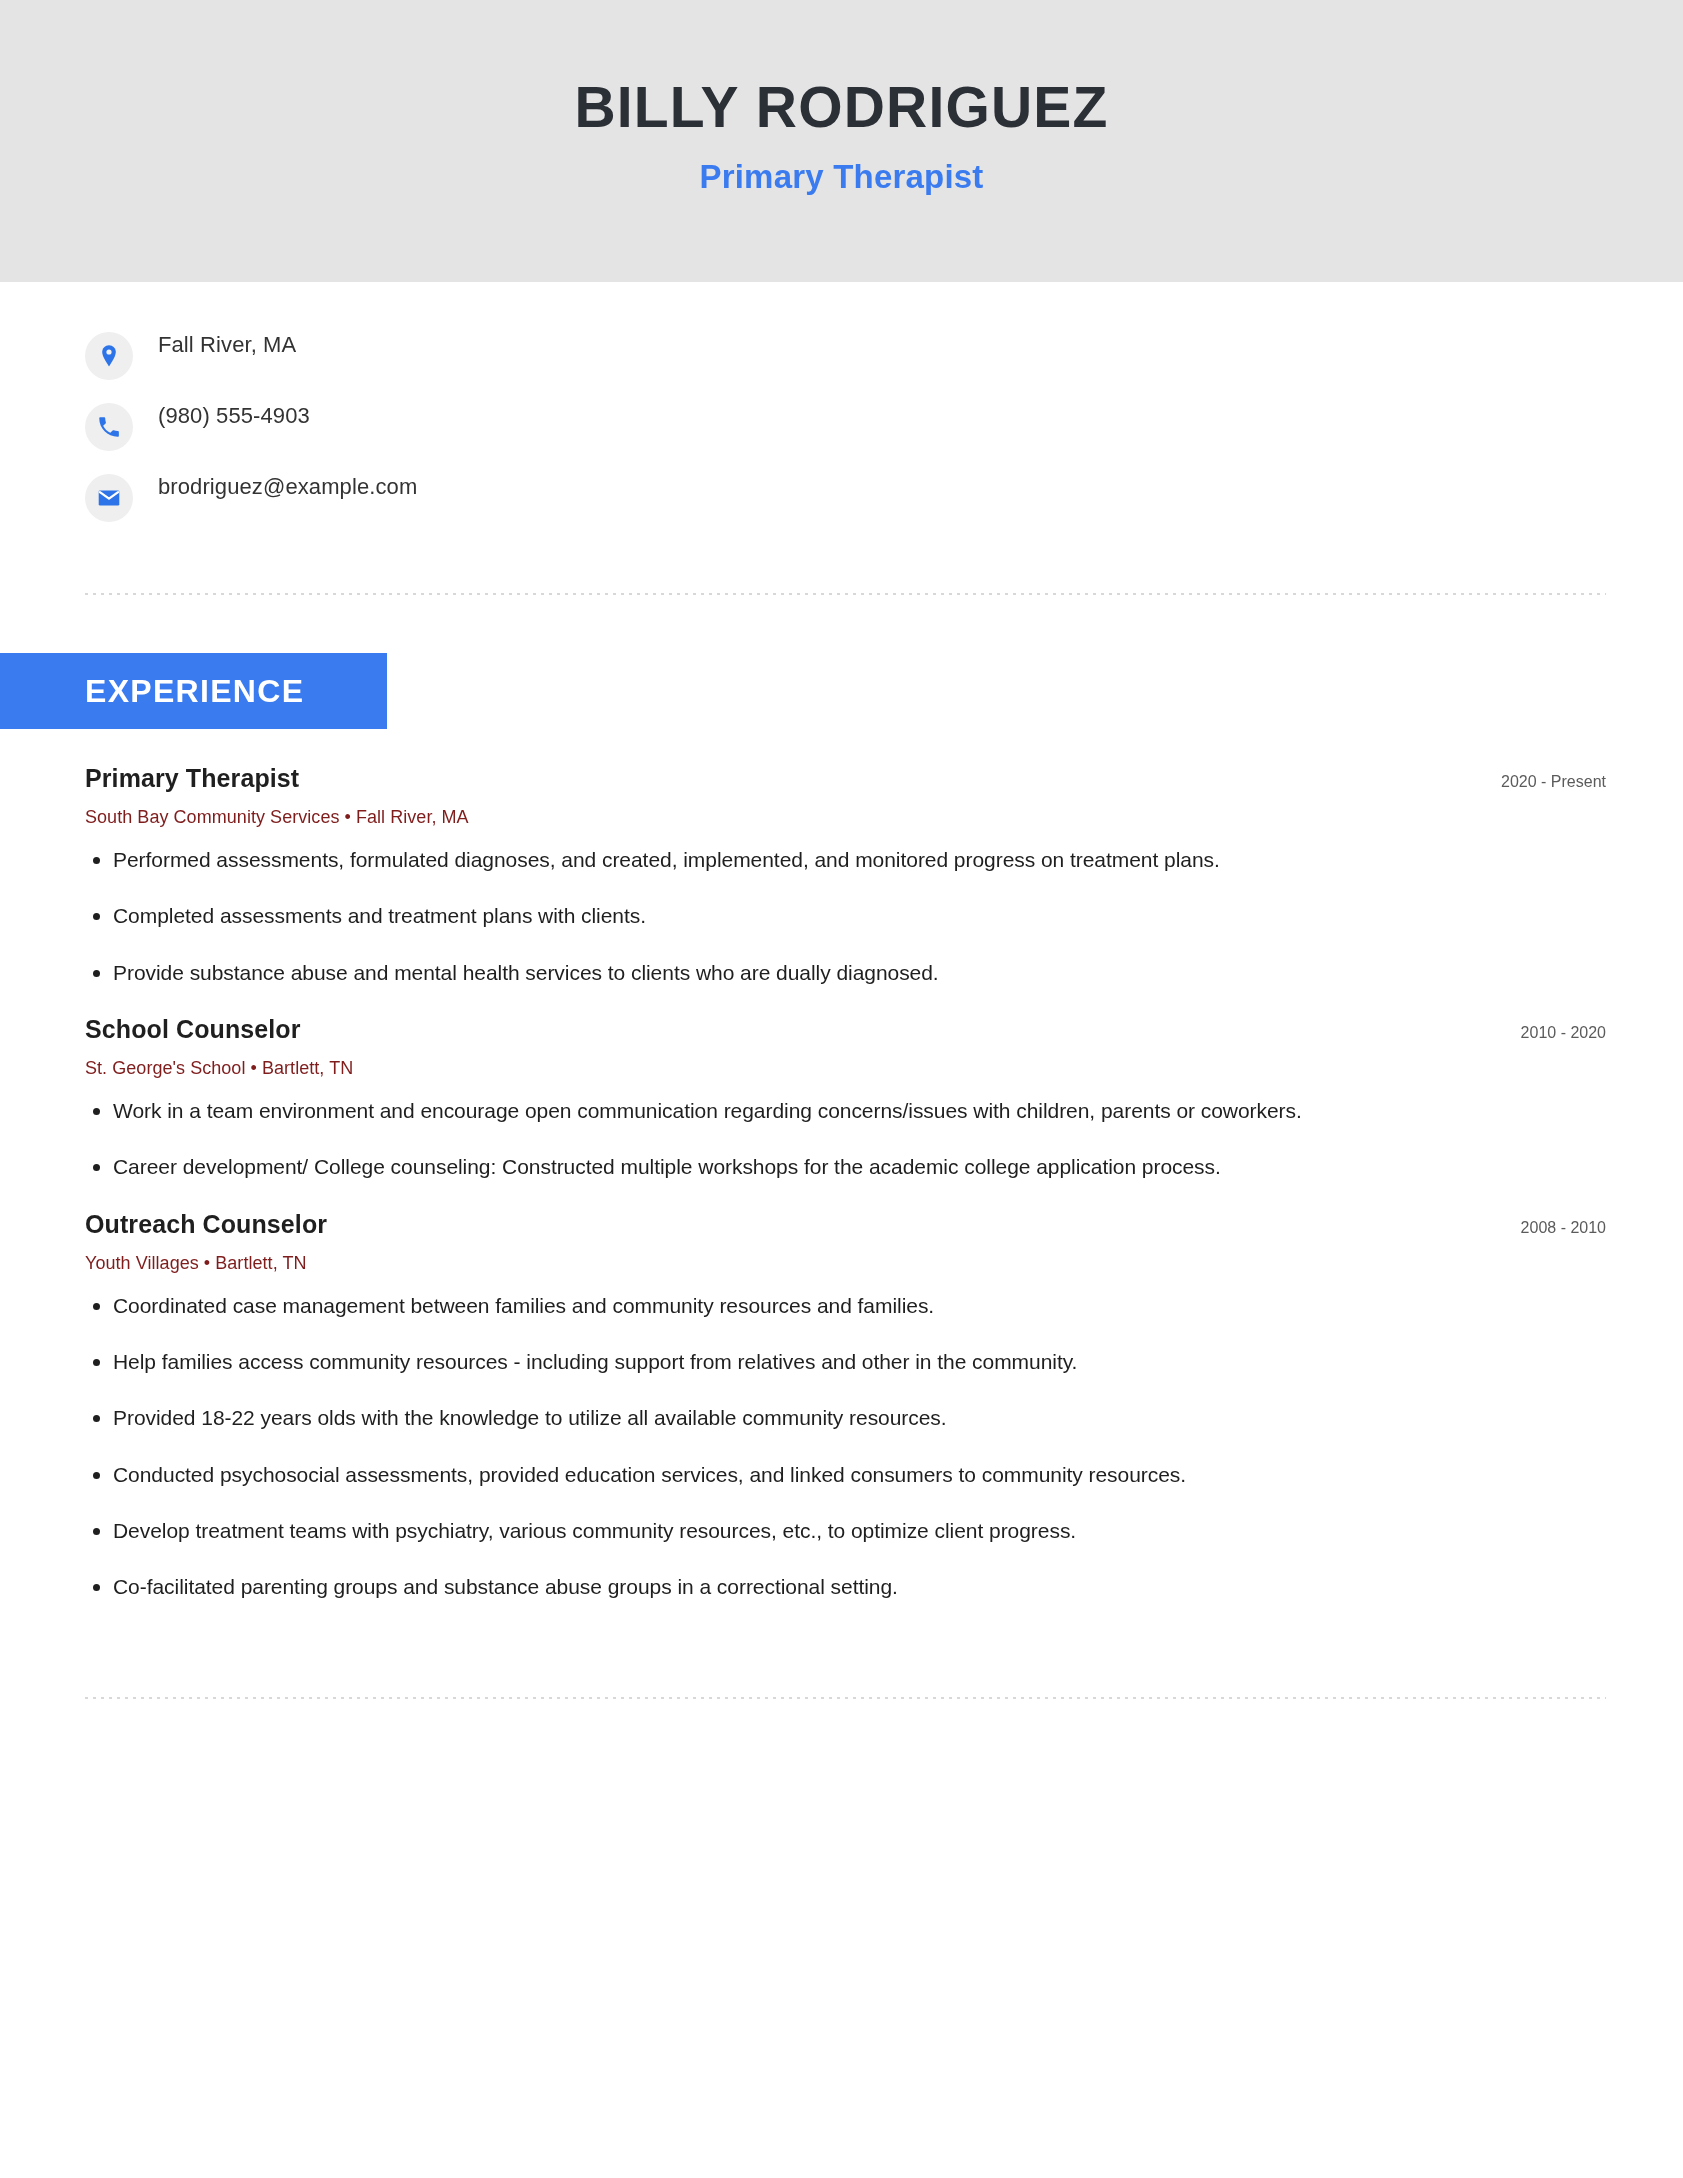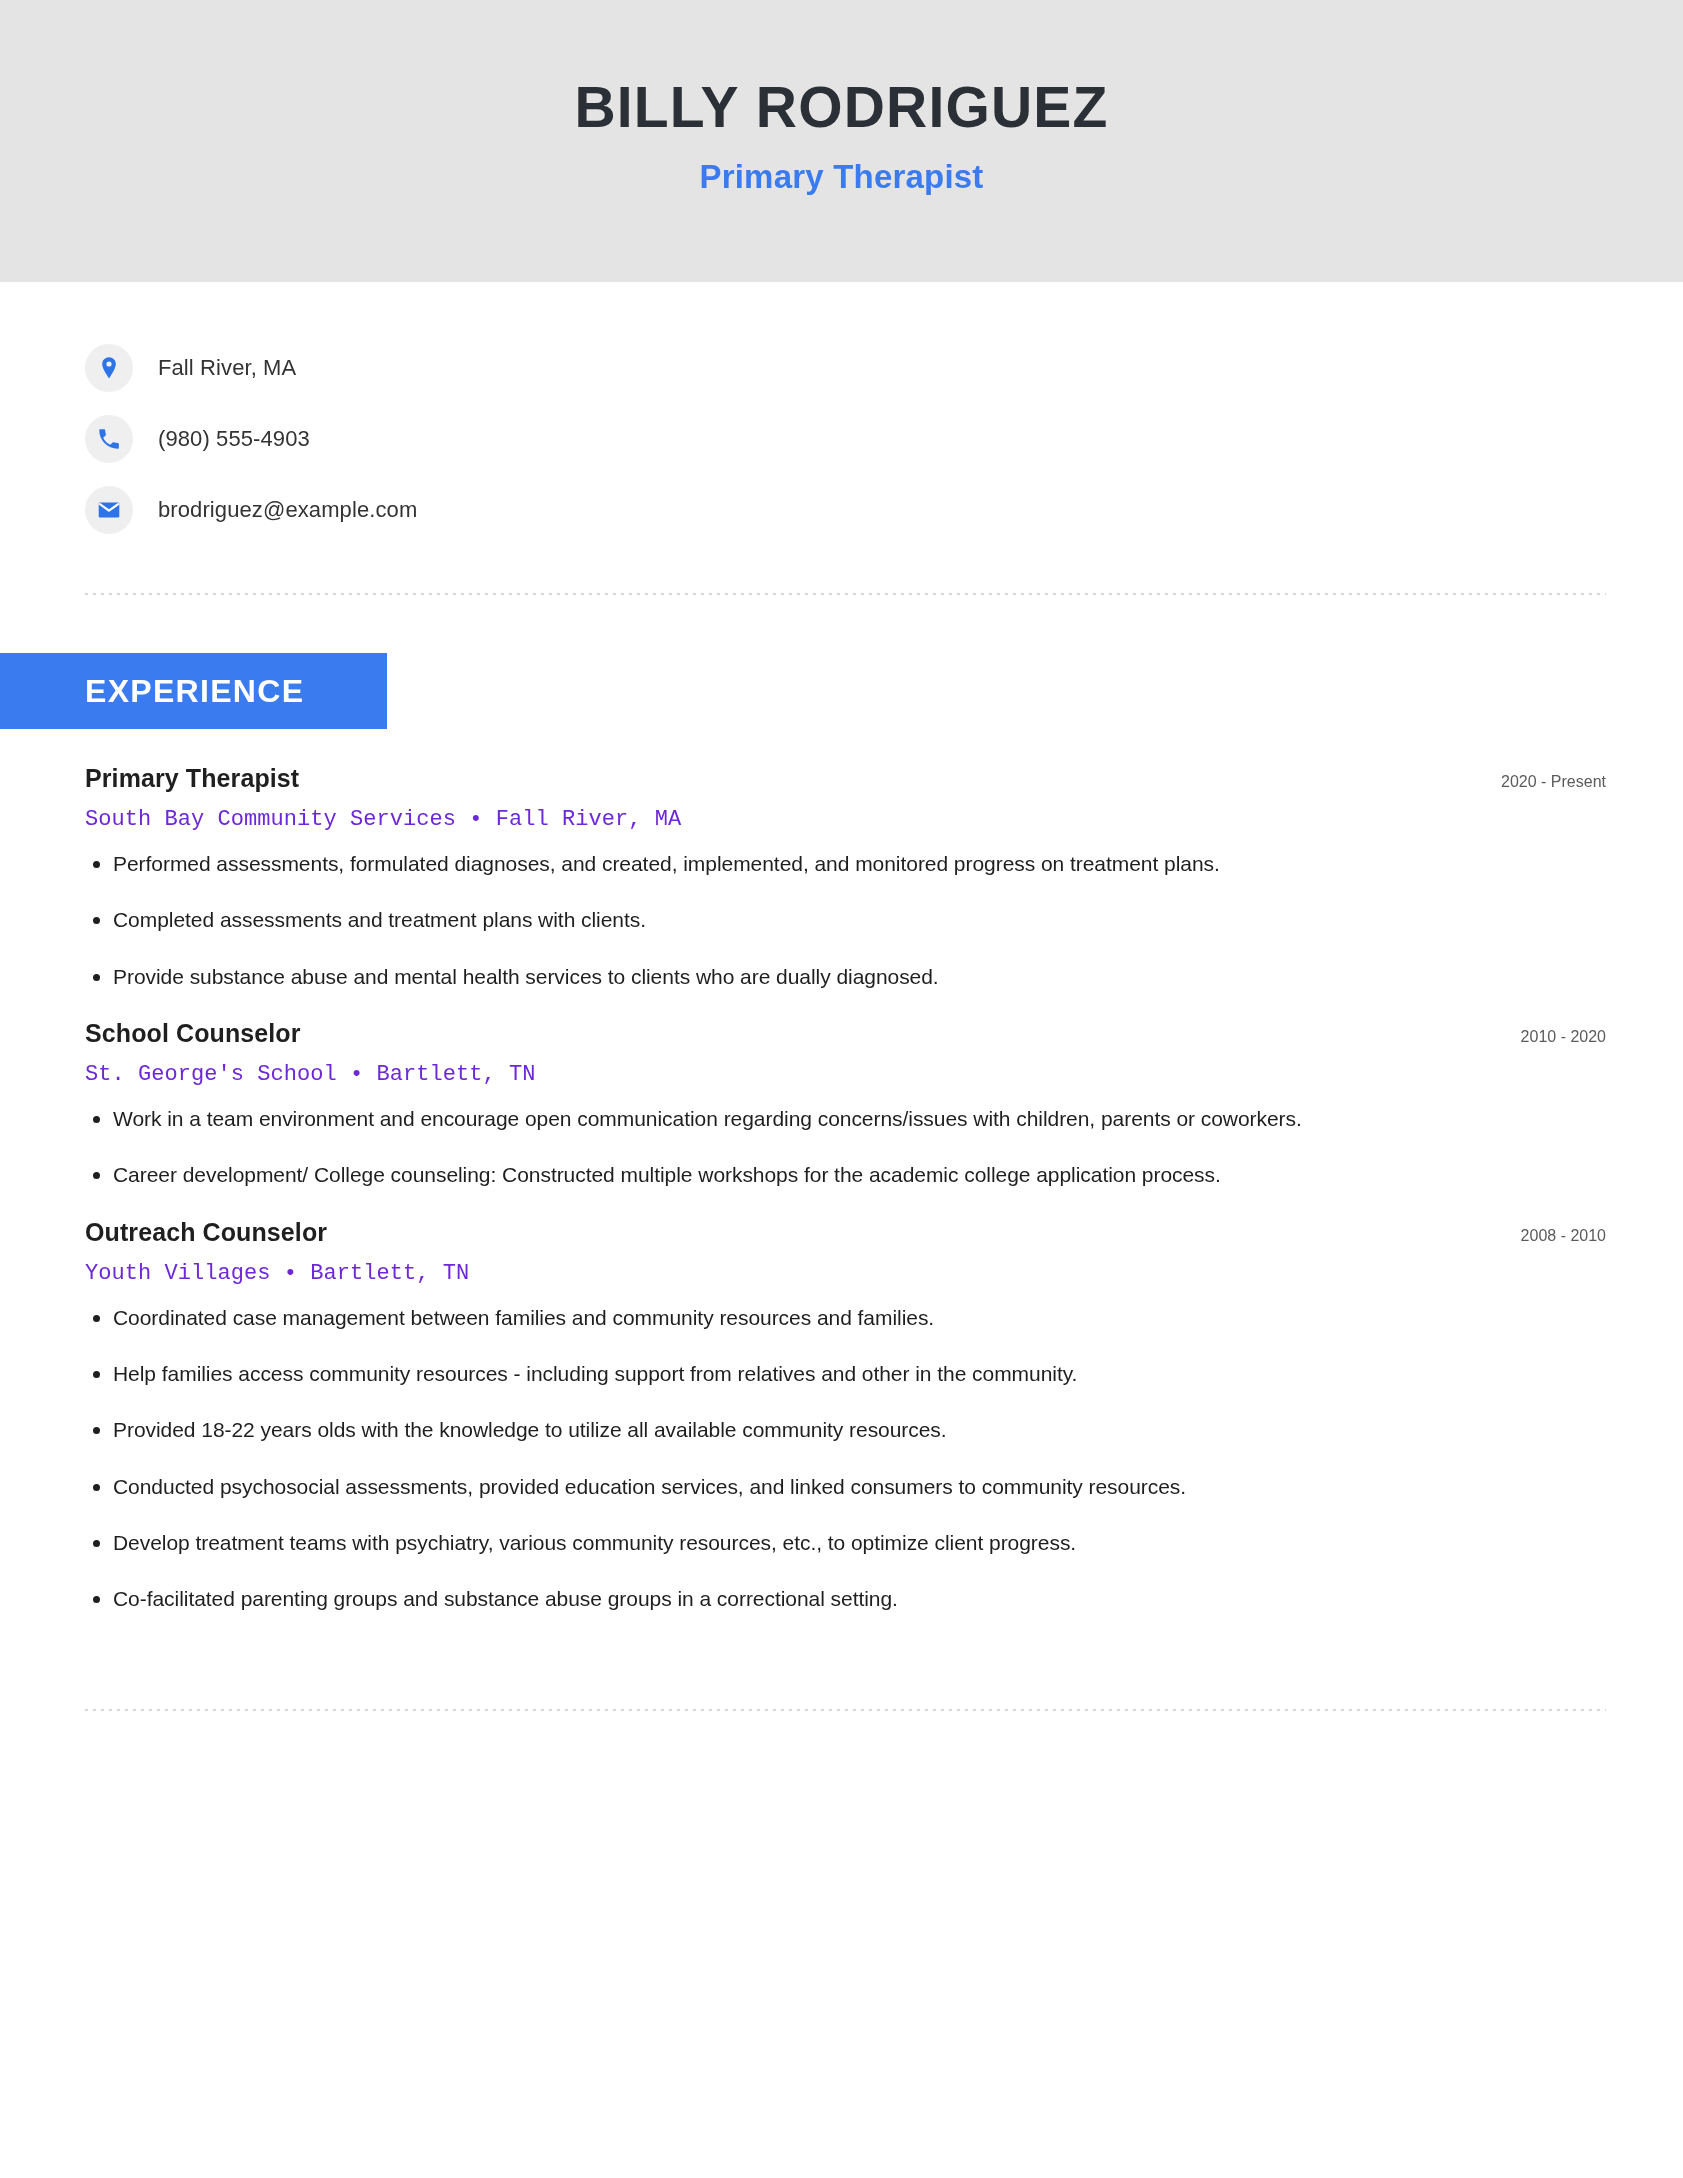--- a/index.html
+++ b/index.html
@@ -49,21 +49,20 @@
   }
 
   
   .contact-block {
     padding: 50px 0 0 0;
     margin-left: 85px;
   }
 
   .contact-row {
     display: flex;
-    align-items: center;
     height: 71px;
   }
 
   .contact-icon {
     width: 48px;
     height: 48px;
     border-radius: 50%;
     background: #efefef;
     display: flex;
     align-items: center;
@@ -133,24 +132,23 @@
   }
 
   .job-dates {
     font-size: 16px;
     color: #5b5b5b;
     white-space: nowrap;
   }
 
   .job-meta {
     margin-top: 14px;
-    font-size: 22px;
-    color: #6d28d9;
+    font-size: 18px;
+    color: #7f1d1d;
     letter-spacing: 0.05px;
-    font-family: Liberation Mono, monospace;
   }
 
   .bullets {
     margin-top: 18px;
     list-style: none;
   }
 
   .bullets li {
     position: relative;
     padding-left: 28px;

